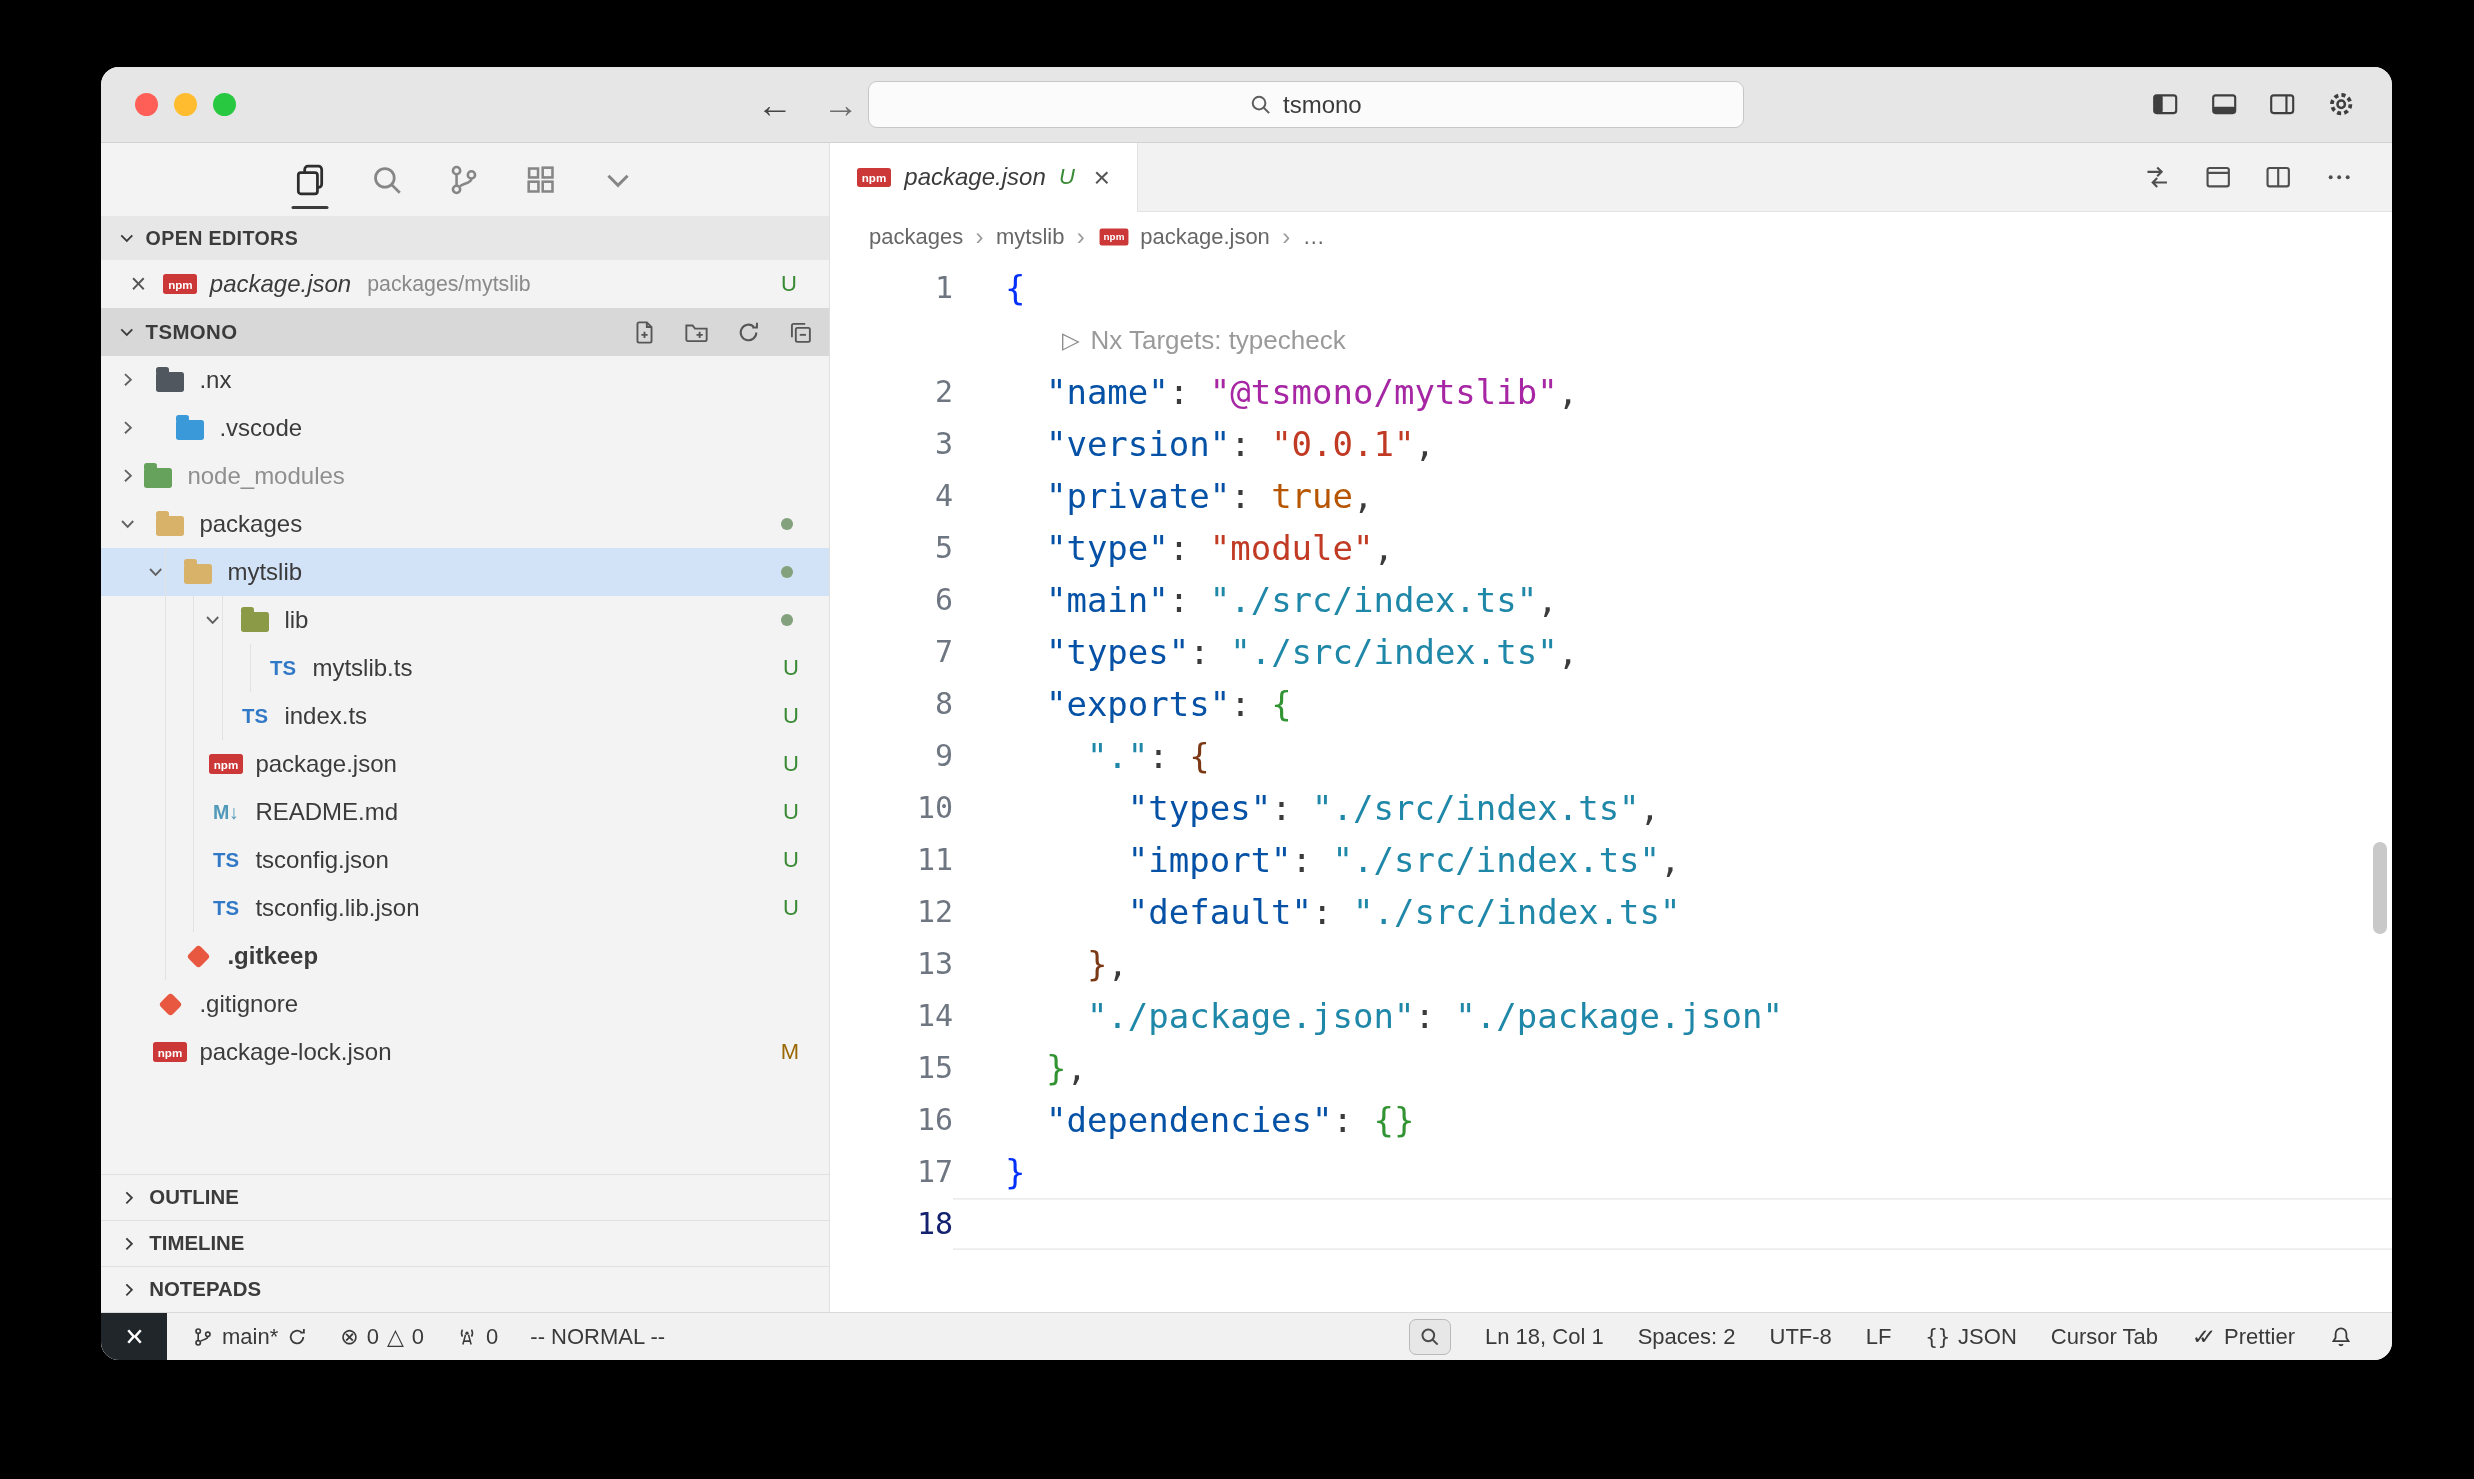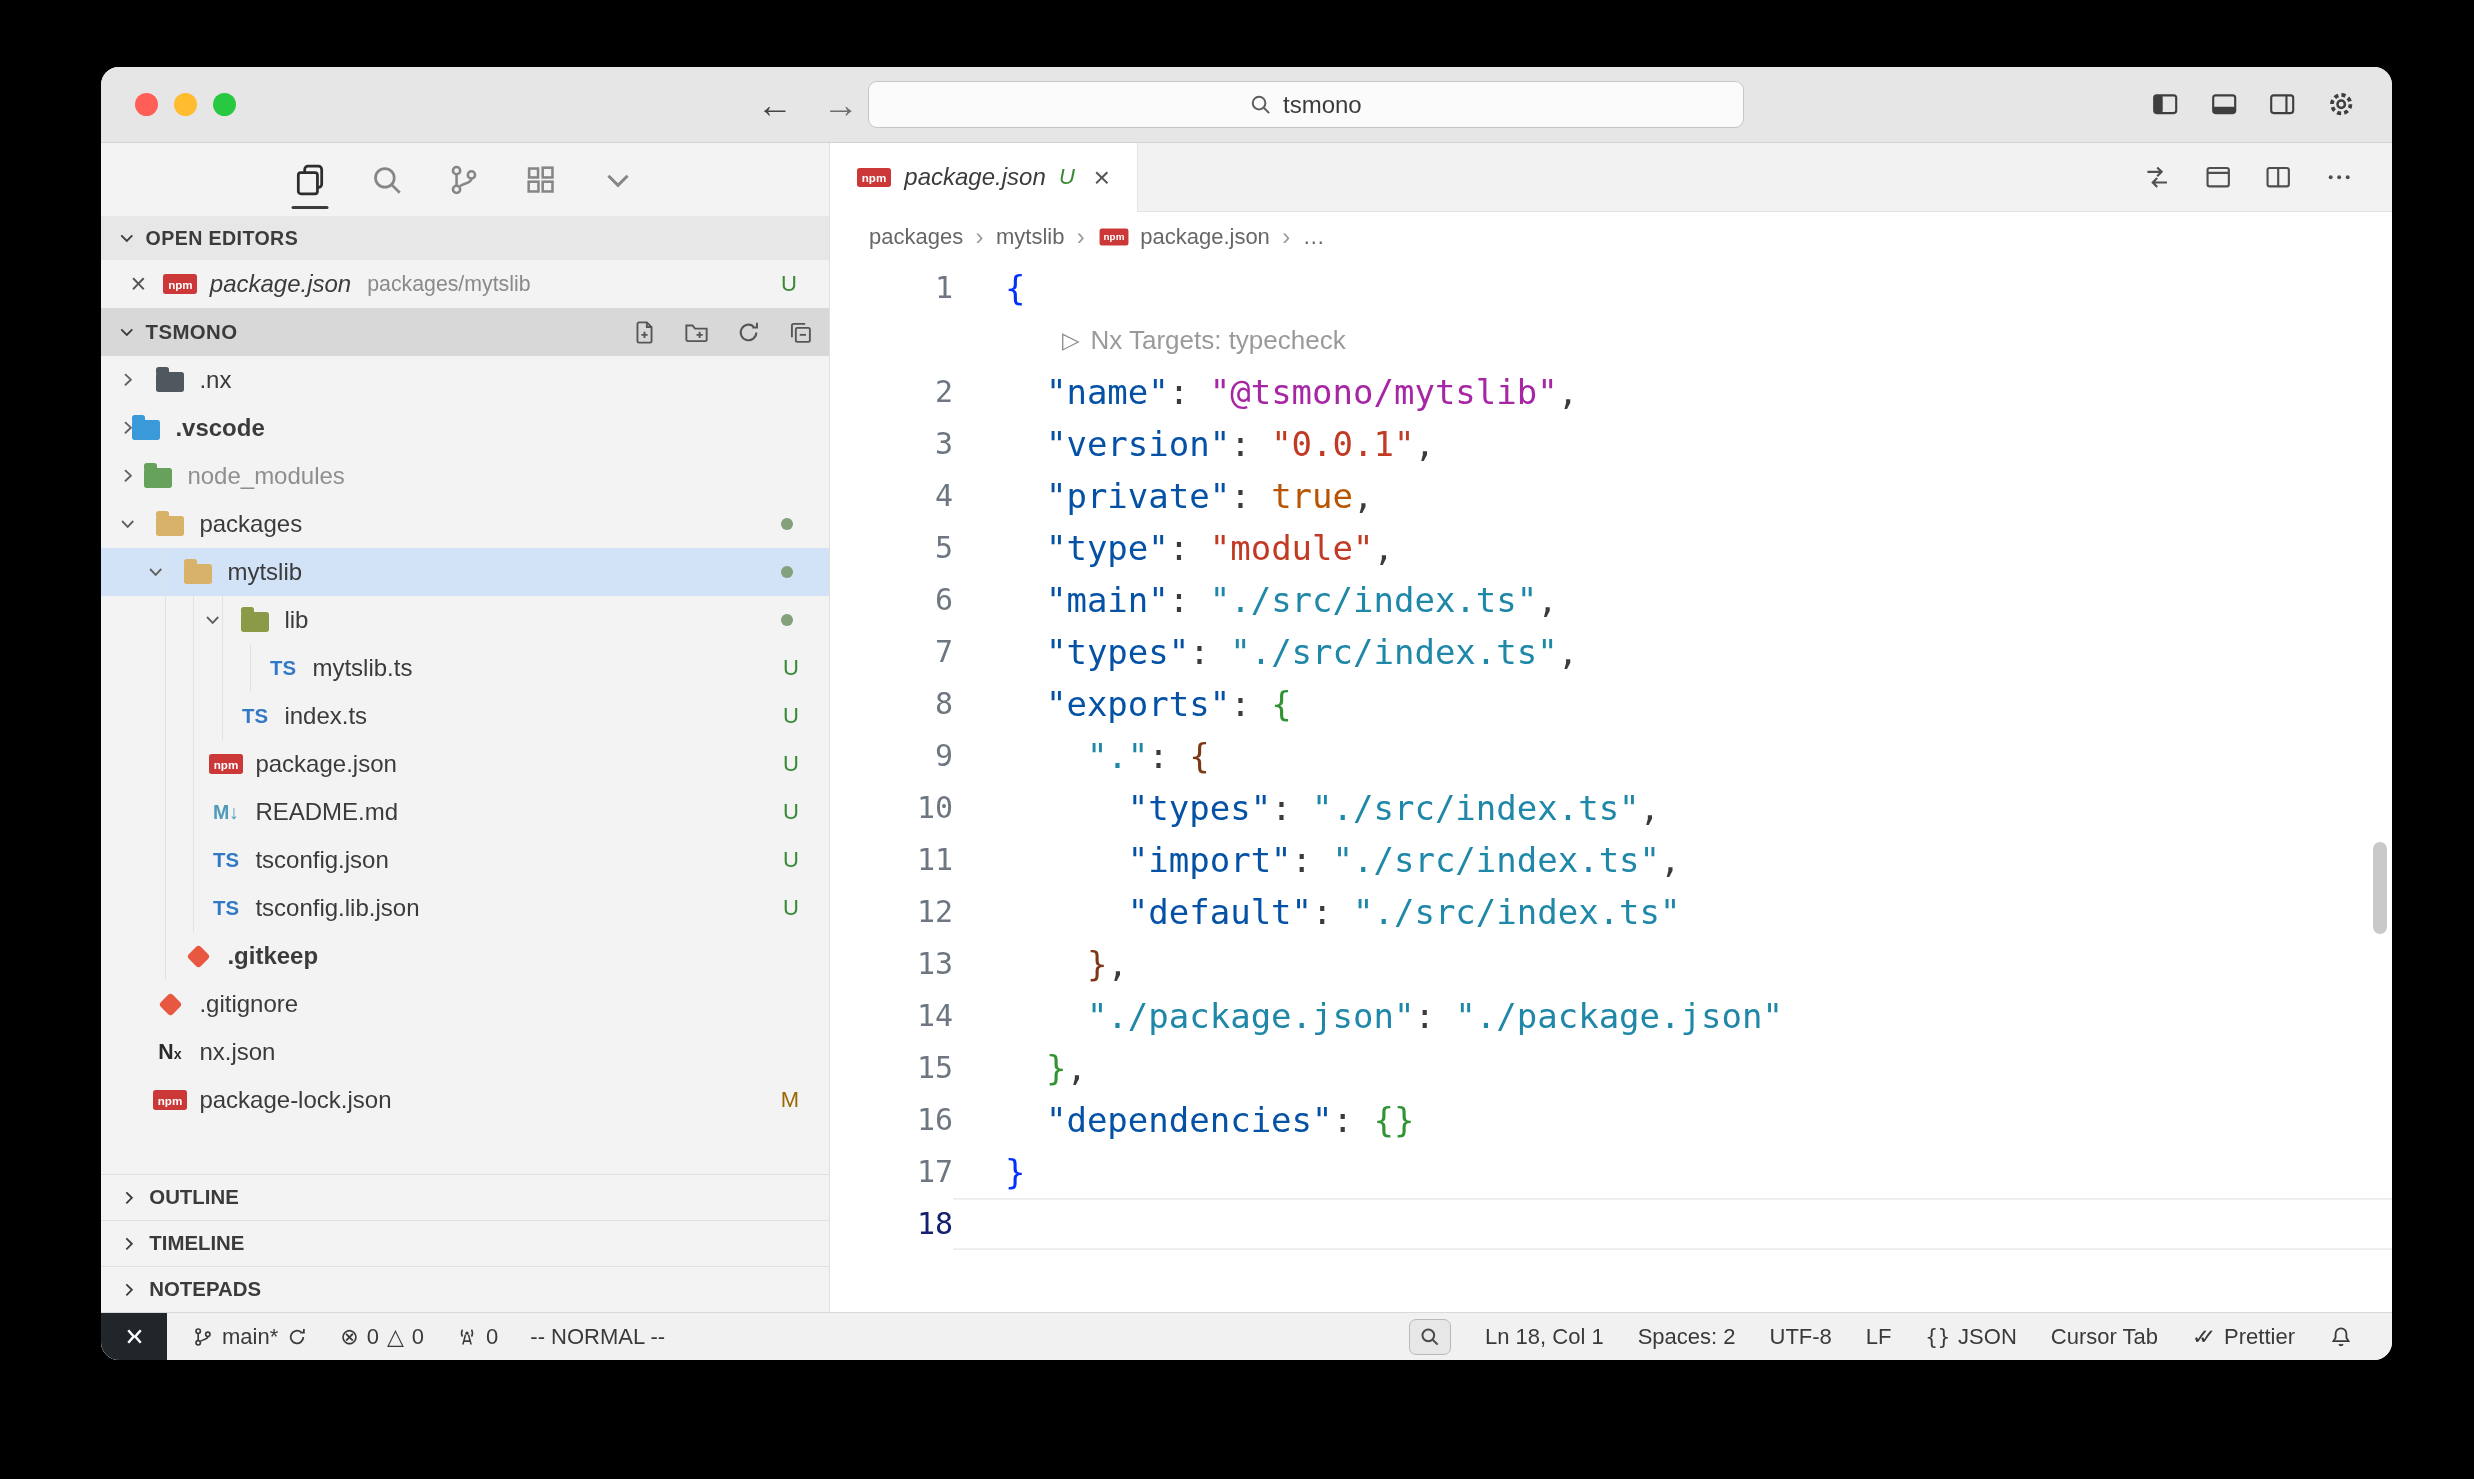--- a/index.html
+++ b/index.html
@@ -285,21 +285,21 @@
               <span class="tchev" style="left: 10.7px;">
                 <svg viewBox="0 0 16 16">
                   <path d="M6 3.8l4.4 4.2L6 12.2" fill="none" stroke="#616161" stroke-width="1.4"></path>
                 </svg>
               </span>
               <span class="ficon">
                 <span class="folder" style="--fc:#50575e"></span>
               </span>
               <span class="tlabel">.nx</span>
             </div>
-            <div class="trow" style="padding-left: 28px; font-weight: bold;">
+            <div class="trow" style="padding-left: 72px;">
               <span class="tchev" style="left: 10.7px;">
                 <svg viewBox="0 0 16 16">
                   <path d="M6 3.8l4.4 4.2L6 12.2" fill="none" stroke="#616161" stroke-width="1.4"></path>
                 </svg>
               </span>
               <span class="ficon">
                 <span class="folder" style="--fc:#3a99d8"></span>
               </span>
               <span class="tlabel">.vscode</span>
             </div>
@@ -416,26 +416,20 @@
               <span class="ficon">
                 <span class="gitic"></span>
               </span>
               <span class="tlabel">.gitkeep</span>
             </div>
             <div class="trow" style="padding-left: 52px;">
               <span class="ficon">
                 <span class="gitic"></span>
               </span>
               <span class="tlabel">.gitignore</span>
-            </div>
-            <div class="trow" style="padding-left: 52px;">
-              <span class="ficon">
-                <span class="nxic">N<i>x</i></span>
-              </span>
-              <span class="tlabel">nx.json</span>
             </div>
             <div class="trow" style="padding-left: 52px;">
               <span class="ficon">
                 <span class="npmic">npm</span>
               </span>
               <span class="tlabel">package-lock.json</span>
               <span class="bletter m">M</span>
             </div>
           </div>
 

